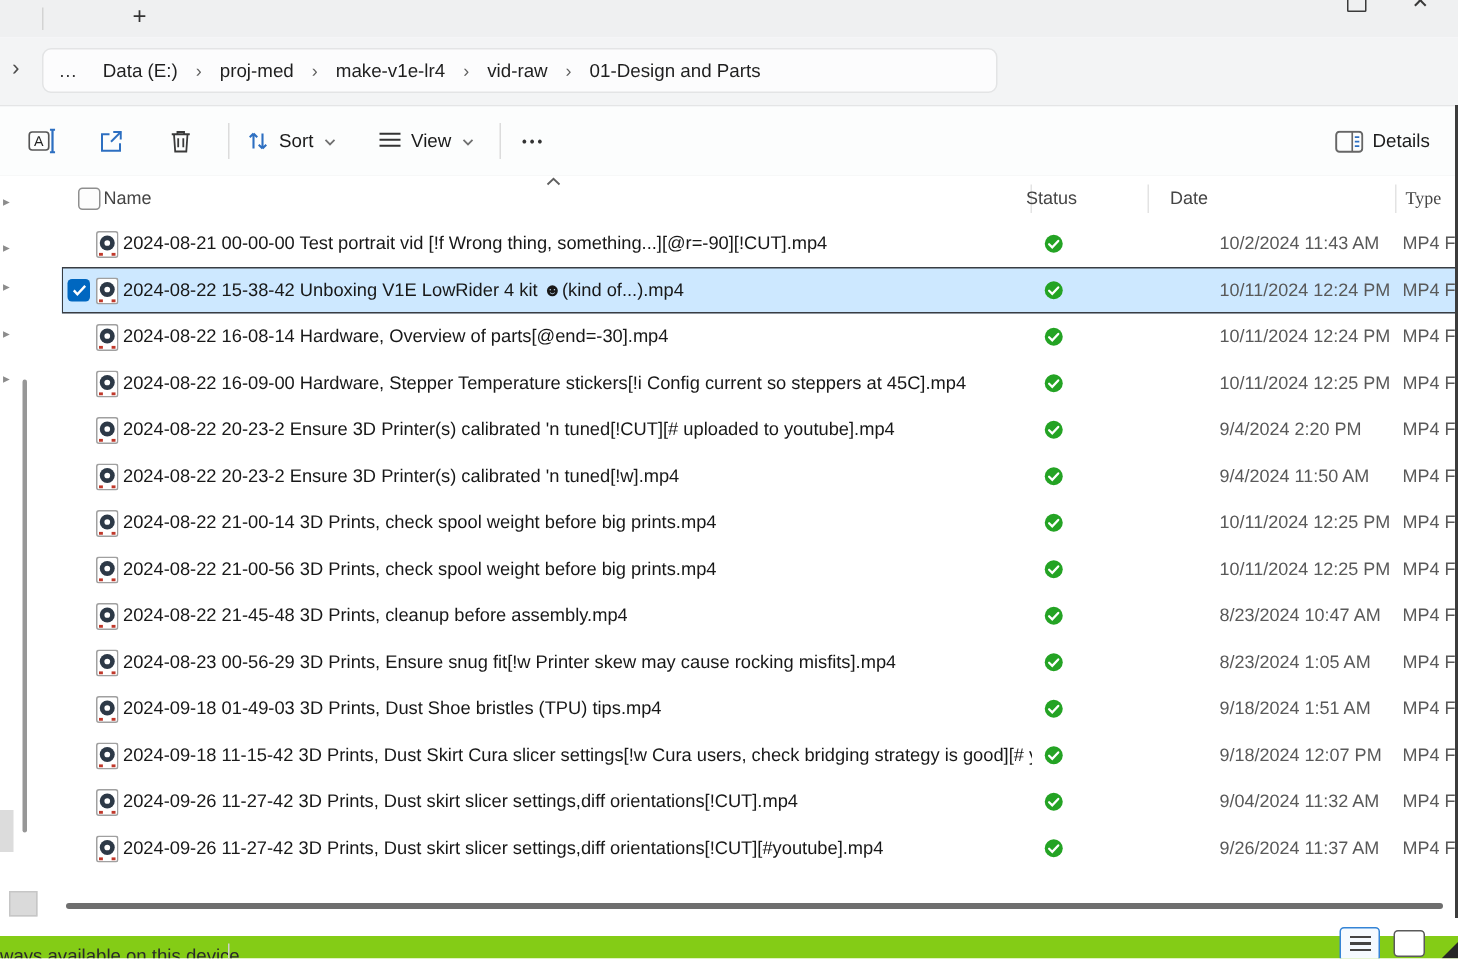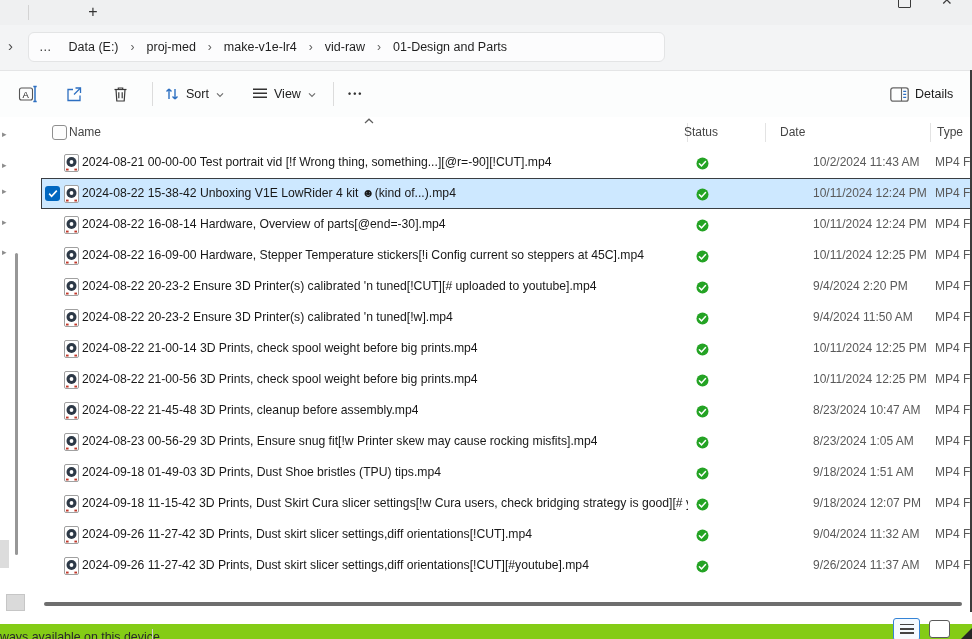--- a/index.html
+++ b/index.html
@@ -36,21 +36,21 @@
   .more-dots{font-size:9px;letter-spacing:2px;color:#333;font-weight:bold;}
   .chev-down{margin-left:1px;margin-top:2px;}
   
   .colheader{position:absolute;left:0;top:117px;width:972px;height:30px;background:#fff;font-size:12px;color:#454545;}
   .hcheck{position:absolute;left:52px;top:8px;width:13px;height:13px;border:1px solid #8f8f8f;border-radius:3px;background:#fdfdfd;}
   .hname{position:absolute;left:69px;top:8px;}
   .hcaret{position:absolute;left:364px;top:1px;}
   .hsep{position:absolute;top:6px;width:1px;height:19px;background:#e3e3e3;}
   .hstatus{position:absolute;left:684px;top:8px;}
   .hdate{position:absolute;left:780px;top:8px;}
-  .htype{position:absolute;left:937px;top:8px;}
+  .htype{position:absolute;left:937px;top:8px;font-family:Liberation Serif, serif;}
   
   .filelist{position:absolute;left:0;top:147px;width:797px;}
   .row{position:relative;height:31px;margin-left:41px;width:931px;}
   .row.selected{background:#cde8ff;box-shadow:inset 0 0 0 1px #393d42;}
   .rcheck{display:none;position:absolute;left:4px;top:8px;width:15px;height:15px;background:#0067c0;border-radius:3px;
     align-items:center;justify-content:center;}
   .row.selected .rcheck{display:flex;}
   .ricon{position:absolute;left:23px;top:7px;}
   .rname{position:absolute;left:41px;top:0;line-height:31px;font-size:12.2px;color:#181818;white-space:nowrap;
     max-width:606px;overflow:hidden;}

